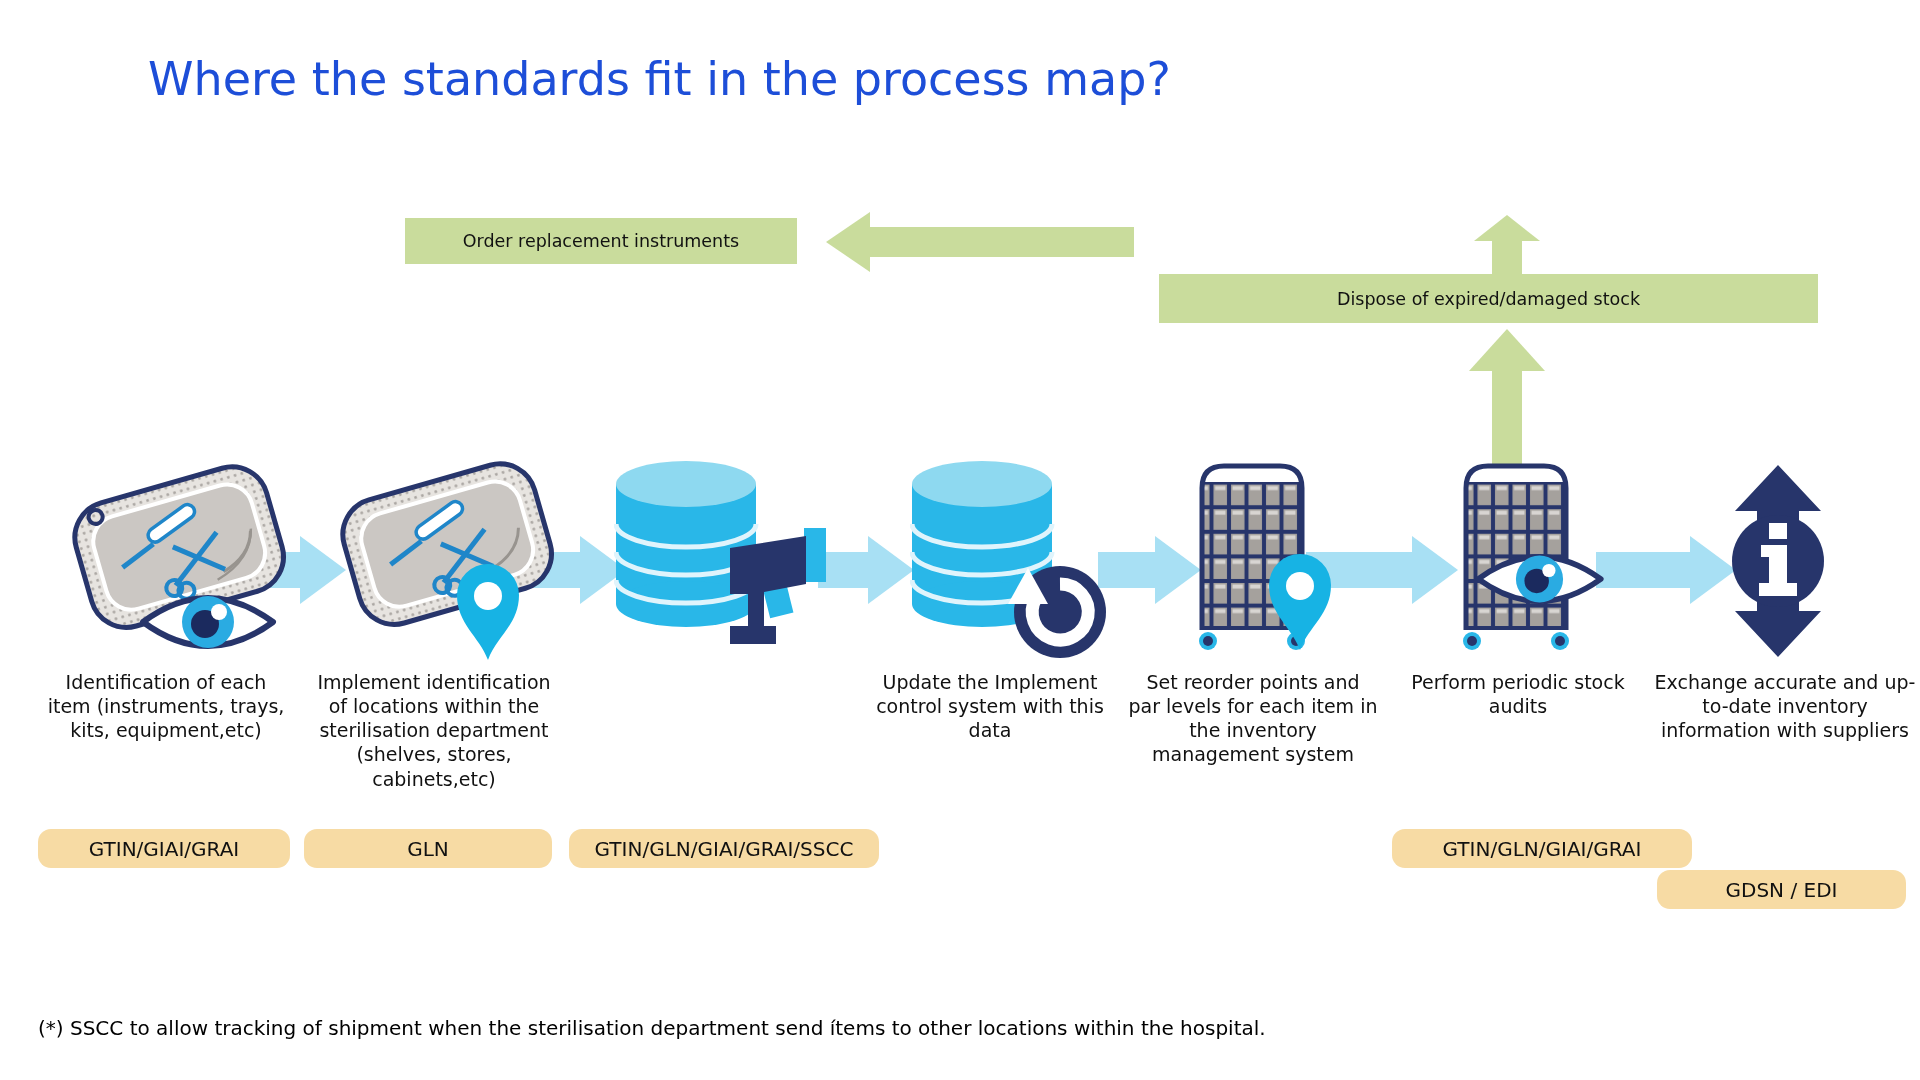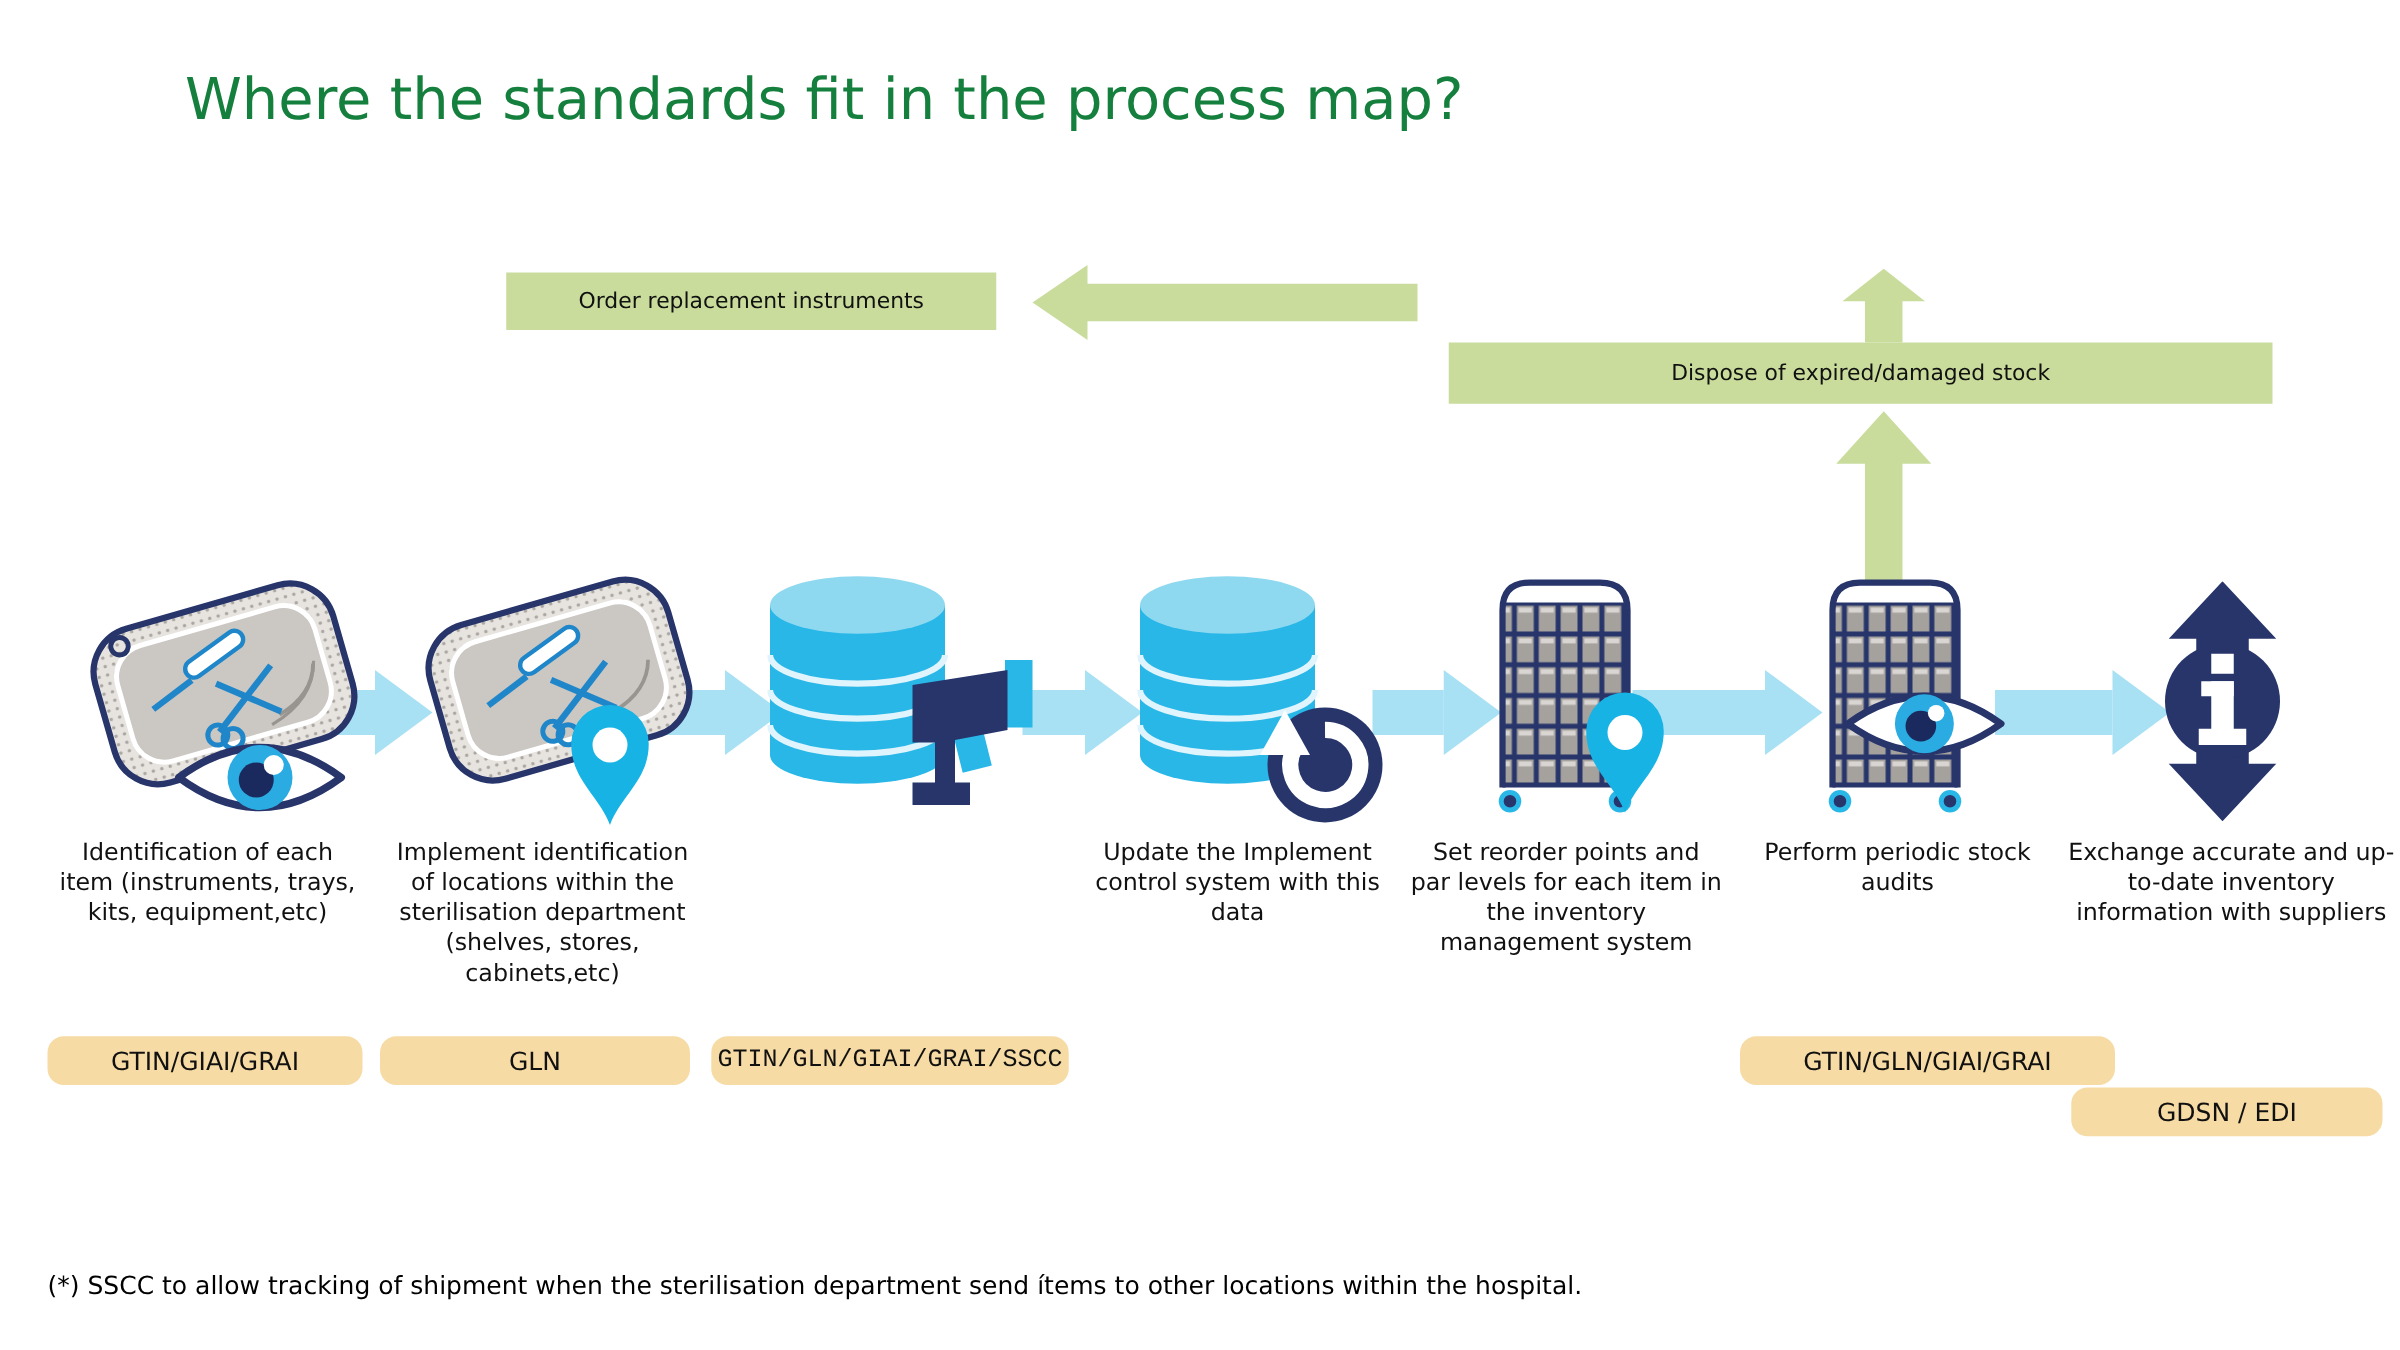--- a/index.html
+++ b/index.html
@@ -1,18 +1,18 @@
 <!DOCTYPE html>
 <html style="--green: #c9dc9c; --tan: #f7dba4; --ablue: #a8e0f4; --cyan: #29b7e8; --navy: #27356b; --grey_cell: #a5a19d;"><head>
 <meta charset="utf-8">
 <style>
   html,body{margin:0;padding:0;background:#fff;}
   #stage{position:relative;width:1920px;height:1080px;overflow:hidden;background:#fff;
          font-family:"DejaVu Sans","Liberation Sans",sans-serif;color:#111;}
-  .title{position:absolute;left:148px;top:52px;font-size:46px;color:#15803d;white-space:nowrap;}
+  .title{position:absolute;left:148px;top:52px;font-size:46px;color:#1d4ed8;white-space:nowrap;}
   .greenbox{position:absolute;background:var(--green);display:flex;align-items:center;
             justify-content:center;text-align:center;font-size:17.5px;z-index:2;}
   .tanbox{position:absolute;top:829px;height:39px;background:var(--tan);display:flex;
           align-items:center;justify-content:center;font-size:20px;white-space:nowrap;border-radius:13px;}
   .caption{position:absolute;top:670px;text-align:center;font-size:19px;line-height:1.27;}
   .hshaft{position:absolute;top:552px;height:36px;background:var(--ablue);z-index:1;}
   .hhead{position:absolute;top:536px;width:0;height:0;border-top:34px solid transparent;
          border-bottom:34px solid transparent;border-left:46px solid var(--ablue);z-index:1;}
   .gshaft{position:absolute;background:var(--green);z-index:1;}
   .ghead-left{position:absolute;width:0;height:0;border-top:30px solid transparent;
@@ -195,18 +195,18 @@
   <div class="caption" style="left:46px;width:240px;">Identification of each item (instruments, trays, kits, equipment,etc)</div>
   <div class="caption" style="left:314px;width:240px;">Implement identification of locations within the sterilisation department (shelves, stores, cabinets,etc)</div>
   <div class="caption" style="left:865px;width:250px;">Update the Implement control system with this data</div>
   <div class="caption" style="left:1128px;width:250px;">Set reorder points and par levels for each item in the inventory management system</div>
   <div class="caption" style="left:1384px;width:268px;">Perform periodic stock audits</div>
   <div class="caption" style="left:1652px;width:266px;">Exchange accurate and up-to-date inventory information with suppliers</div>
 
   
   <div class="tanbox" style="left:38px;width:252px;">GTIN/GIAI/GRAI</div>
   <div class="tanbox" style="left:304px;width:248px;">GLN</div>
-  <div class="tanbox" style="left:569px;width:286px;font-family:Liberation Mono, monospace;">GTIN/GLN/GIAI/GRAI/SSCC</div>
+  <div class="tanbox" style="left:569px;width:310px;">GTIN/GLN/GIAI/GRAI/SSCC</div>
   <div class="tanbox" style="left:1392px;width:300px;">GTIN/GLN/GIAI/GRAI</div>
   <div class="tanbox" style="left:1657px;width:249px;margin-top:41px;">GDSN / EDI</div>
 
   <div class="footnote">(*) SSCC to allow tracking of shipment when the sterilisation department send ítems to other locations within the hospital.</div>
 </div>
 
 </body></html>

